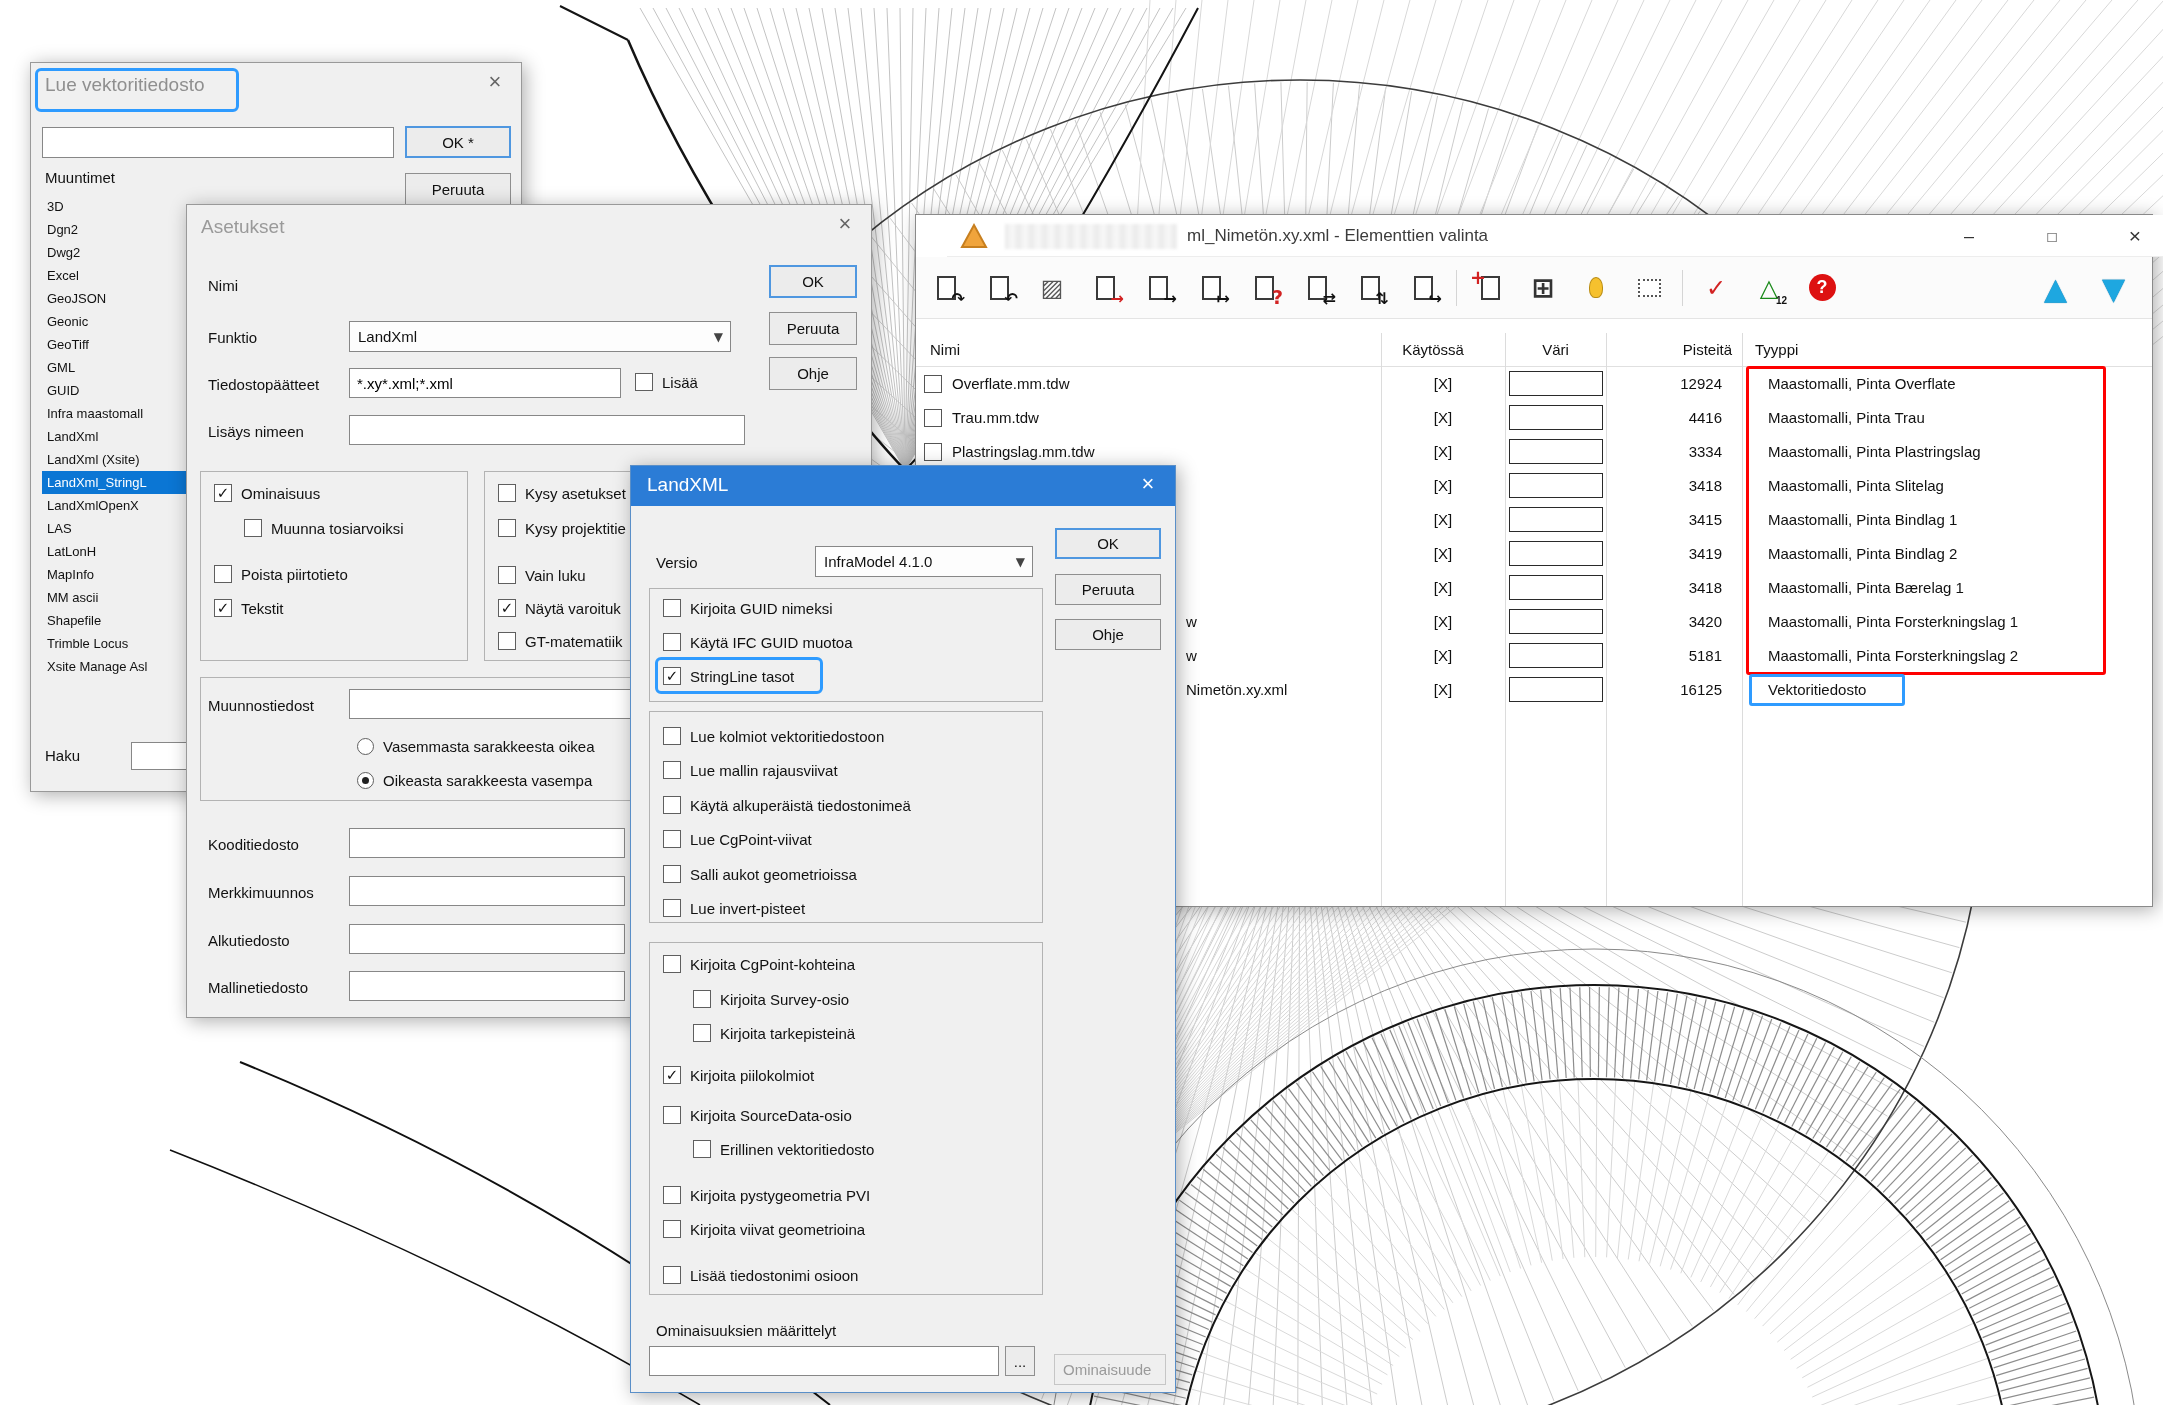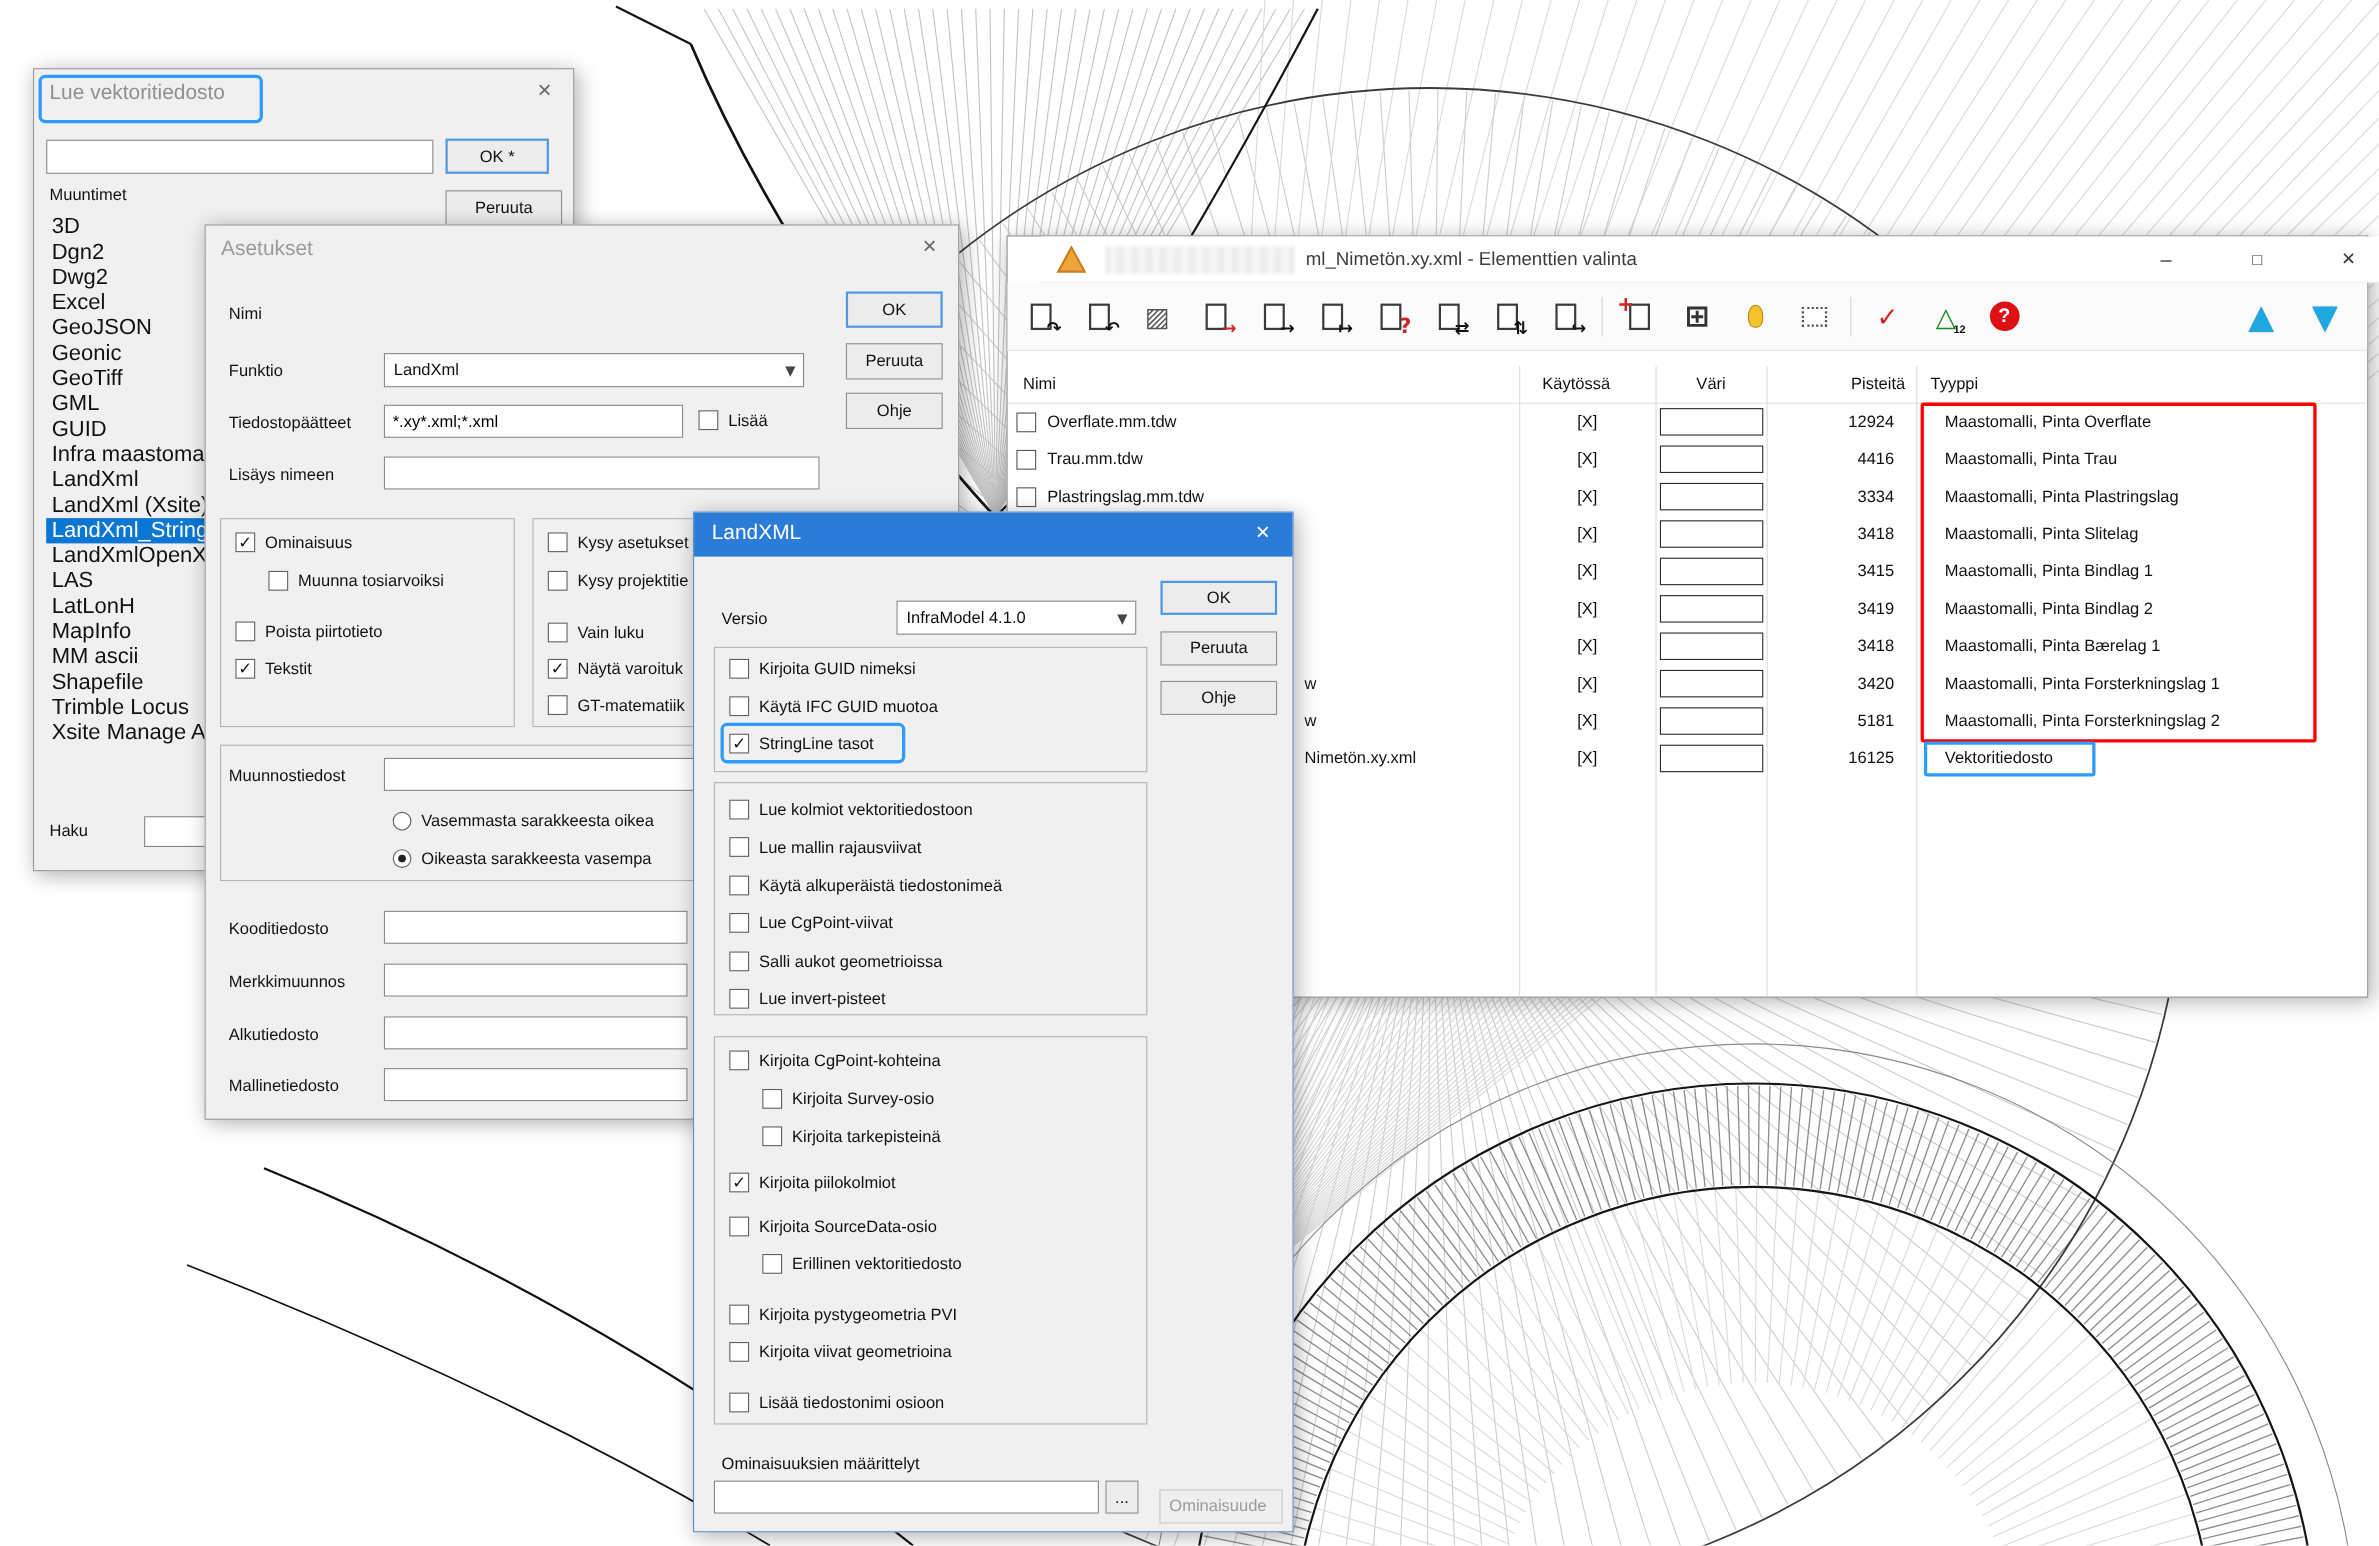--- a/index.html
+++ b/index.html
@@ -19,21 +19,21 @@
   .cb.on .box::after{content:"✓";}
   .rad{position:absolute;display:flex;align-items:center;gap:9px;height:22px;white-space:nowrap;}
   .rad .cir{width:17px;height:17px;border-radius:50%;background:#fff;border:1px solid #5f5f5f;flex:none;position:relative;}
   .rad.on .cir::after{content:"";position:absolute;left:4px;top:4px;width:7px;height:7px;border-radius:50%;background:#222;}
   .grp{position:absolute;border:1px solid #b3b3b3;}
   .combo{position:absolute;background:#fdfdfd;border:1px solid #878787;display:flex;align-items:center;padding:0 24px 0 8px;white-space:nowrap;}
   .combo .arr{position:absolute;right:7px;color:#444;font-size:12px;font-family:"DejaVu Sans",sans-serif;}
   .lbl15{position:absolute;font-size:15px;color:#111;white-space:nowrap;}
   .ann{position:absolute;border:3px solid #2e9bff;border-radius:6px;pointer-events:none;z-index:6;}
   .ann.red{border-color:#fe0000;border-radius:3px;}
-  .li{height:23px;line-height:23px;padding-left:5px;white-space:nowrap;font-size:20px;}
+  .li{height:23px;line-height:23px;padding-left:5px;white-space:nowrap;font-size:13px;}
   .li.sel{background:#0b76d4;color:#fff;}
 
   
   .bluebar{position:absolute;left:0;top:0;right:0;height:40px;background:#2b7cd6;}
   .bluebar .t{position:absolute;left:16px;top:8px;font-size:19px;color:#fff;}
   .bluebar .x{position:absolute;right:10px;top:5px;width:34px;text-align:center;font-size:22px;color:#fff;}
 
   
   #wElem{background:#fff;border:1px solid #8a8a8a;}
   .wtitle{position:absolute;left:0;top:0;width:100%;height:42px;background:#fff;border-bottom:1px solid #ededed;margin-left:31px;}
@@ -808,21 +808,21 @@
   <path d="M560,6 L628,40" stroke="#141414" stroke-width="2"></path>
   <path d="M240,1062 Q560,1192 830,1405" stroke="#101010" stroke-width="2" fill="none"></path>
   <path d="M170,1150 Q470,1268 700,1405" stroke="#101010" stroke-width="1.5" fill="none"></path>
 </svg>
 
 <div class="dialog" style="left:30px;top:62px;width:492px;height:730px;z-index:10">
   <div class="ann" style="left:4px;top:5px;width:204px;height:44px"></div>
   <div class="dtitle">Lue vektoritiedosto</div>
   <div class="xbtn">×</div>
   <input class="tb" style="left: 11px; top: 64px; width: 352px; height: 31px;" value="">
-  <div class="btn def" style="left:374px;top:63px;width:94px;height:32px">OK *</div>
+  <div class="btn def" style="left:374px;top:63px;width:106px;height:32px">OK *</div>
   <div class="btn" style="left:374px;top:110px;width:106px;height:32px">Peruuta</div>
   <div class="lbl15" style="left:14px;top:106px">Muuntimet</div>
   <div style="position:absolute;left:11px;top:132px;width:212px">
     <div class="li">3D</div>
     <div class="li">Dgn2</div>
     <div class="li">Dwg2</div>
     <div class="li">Excel</div>
     <div class="li">GeoJSON</div>
     <div class="li">Geonic</div>
     <div class="li">GeoTiff</div>

